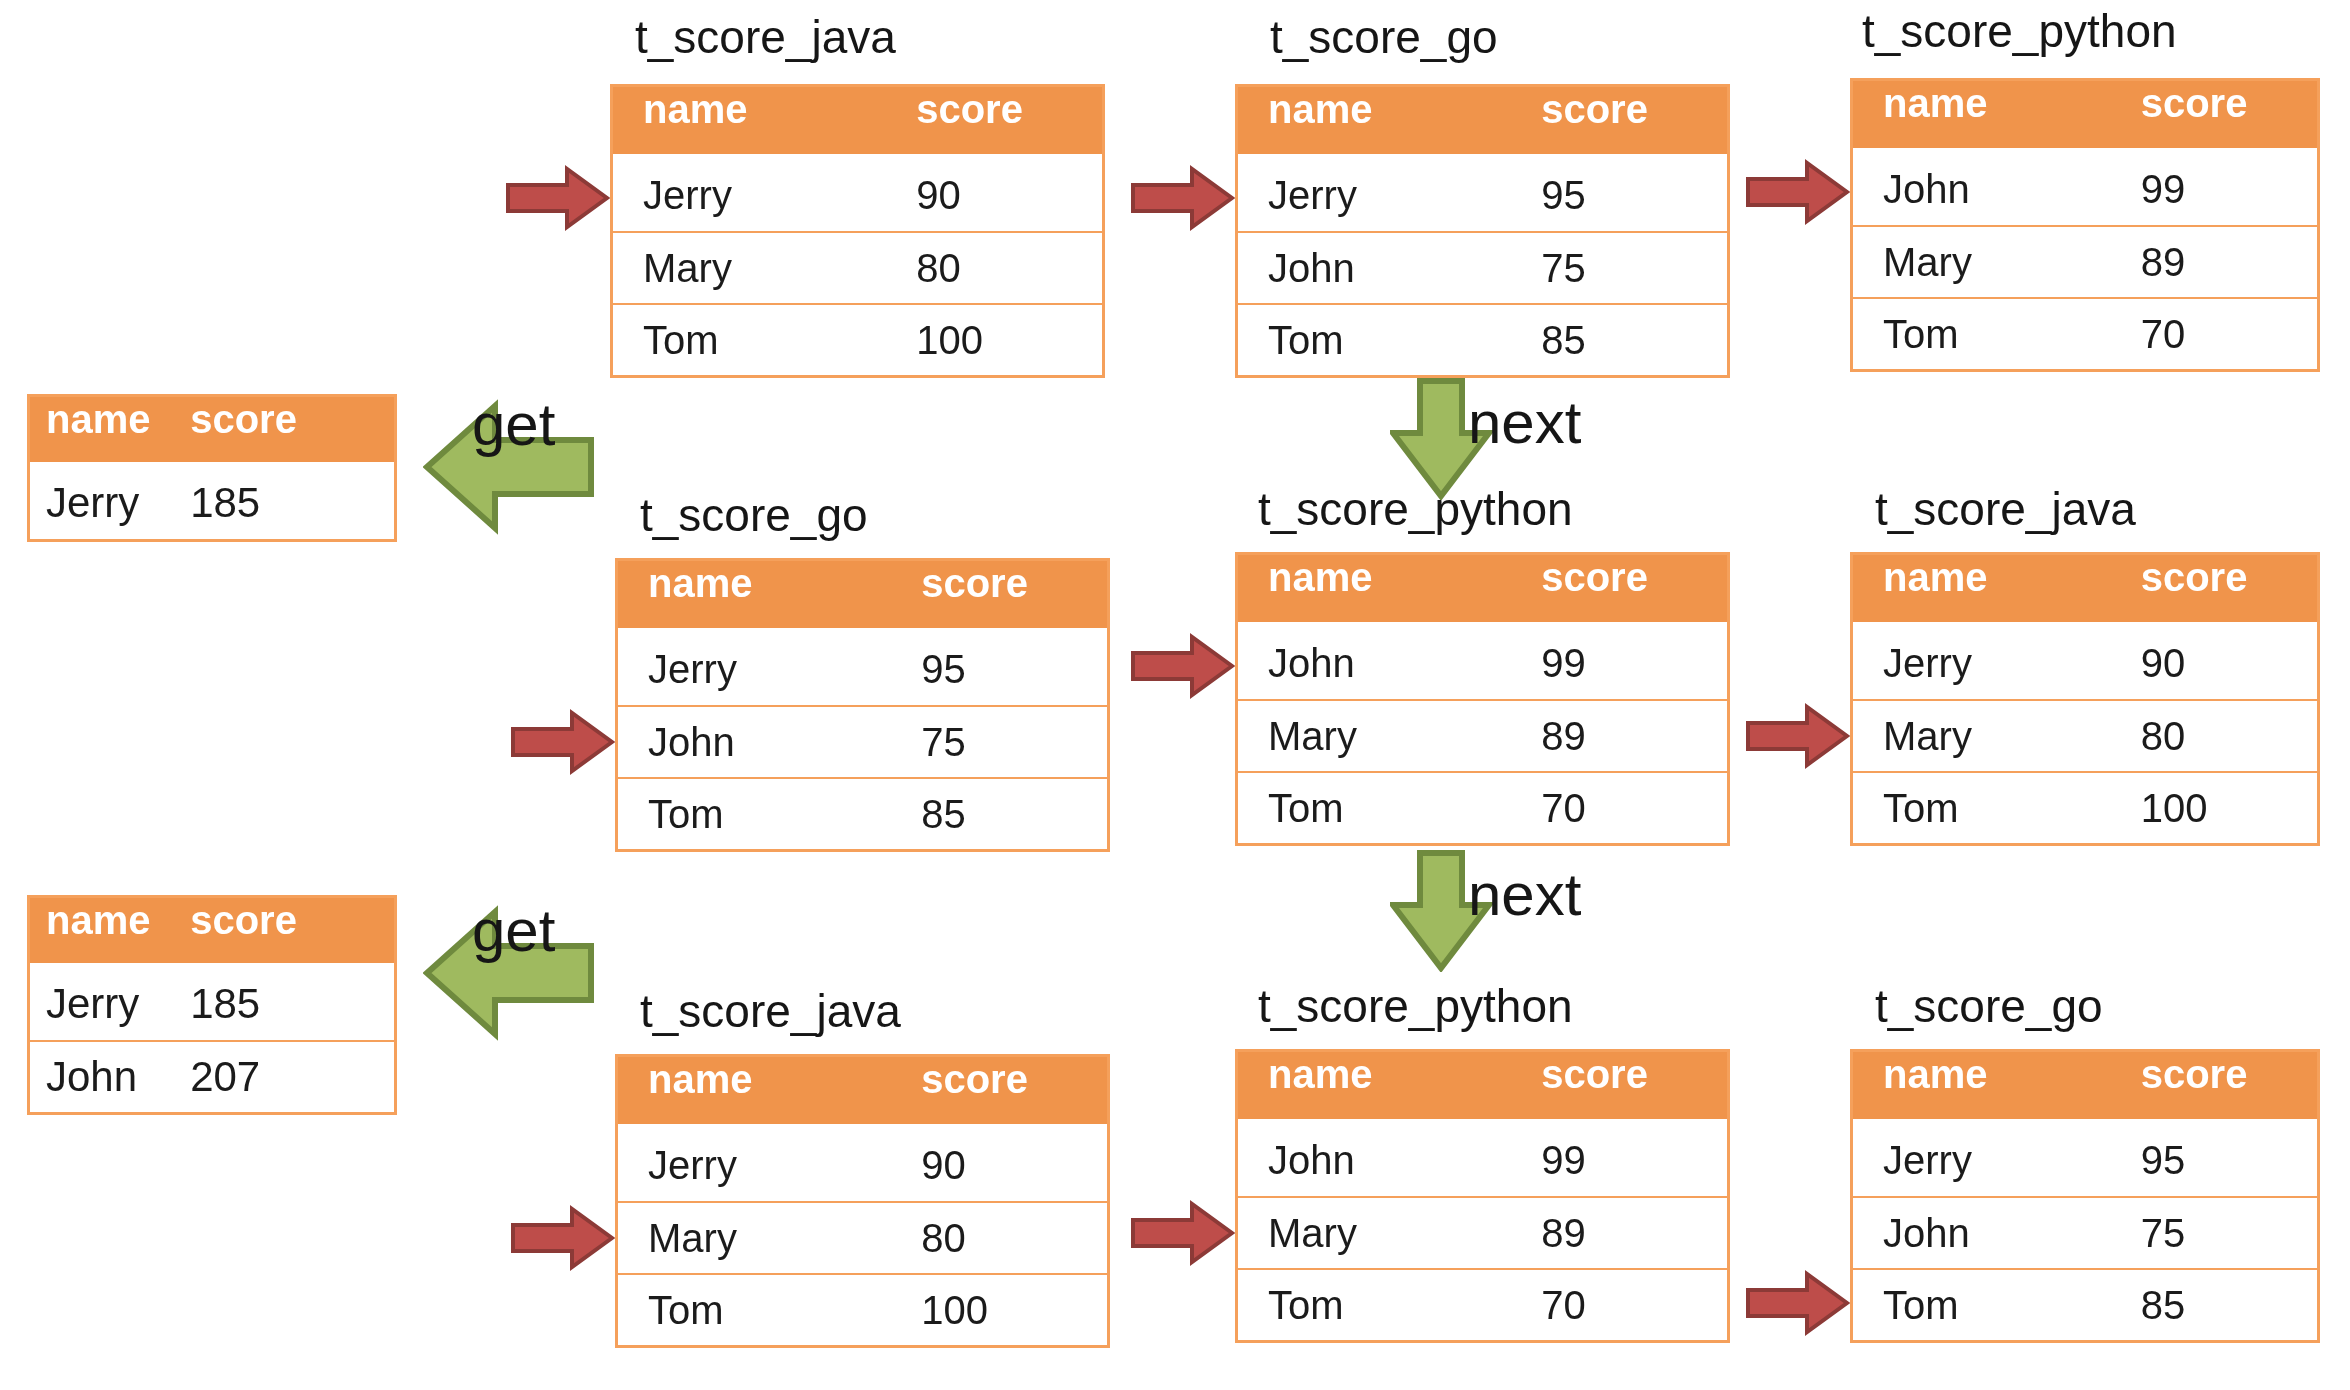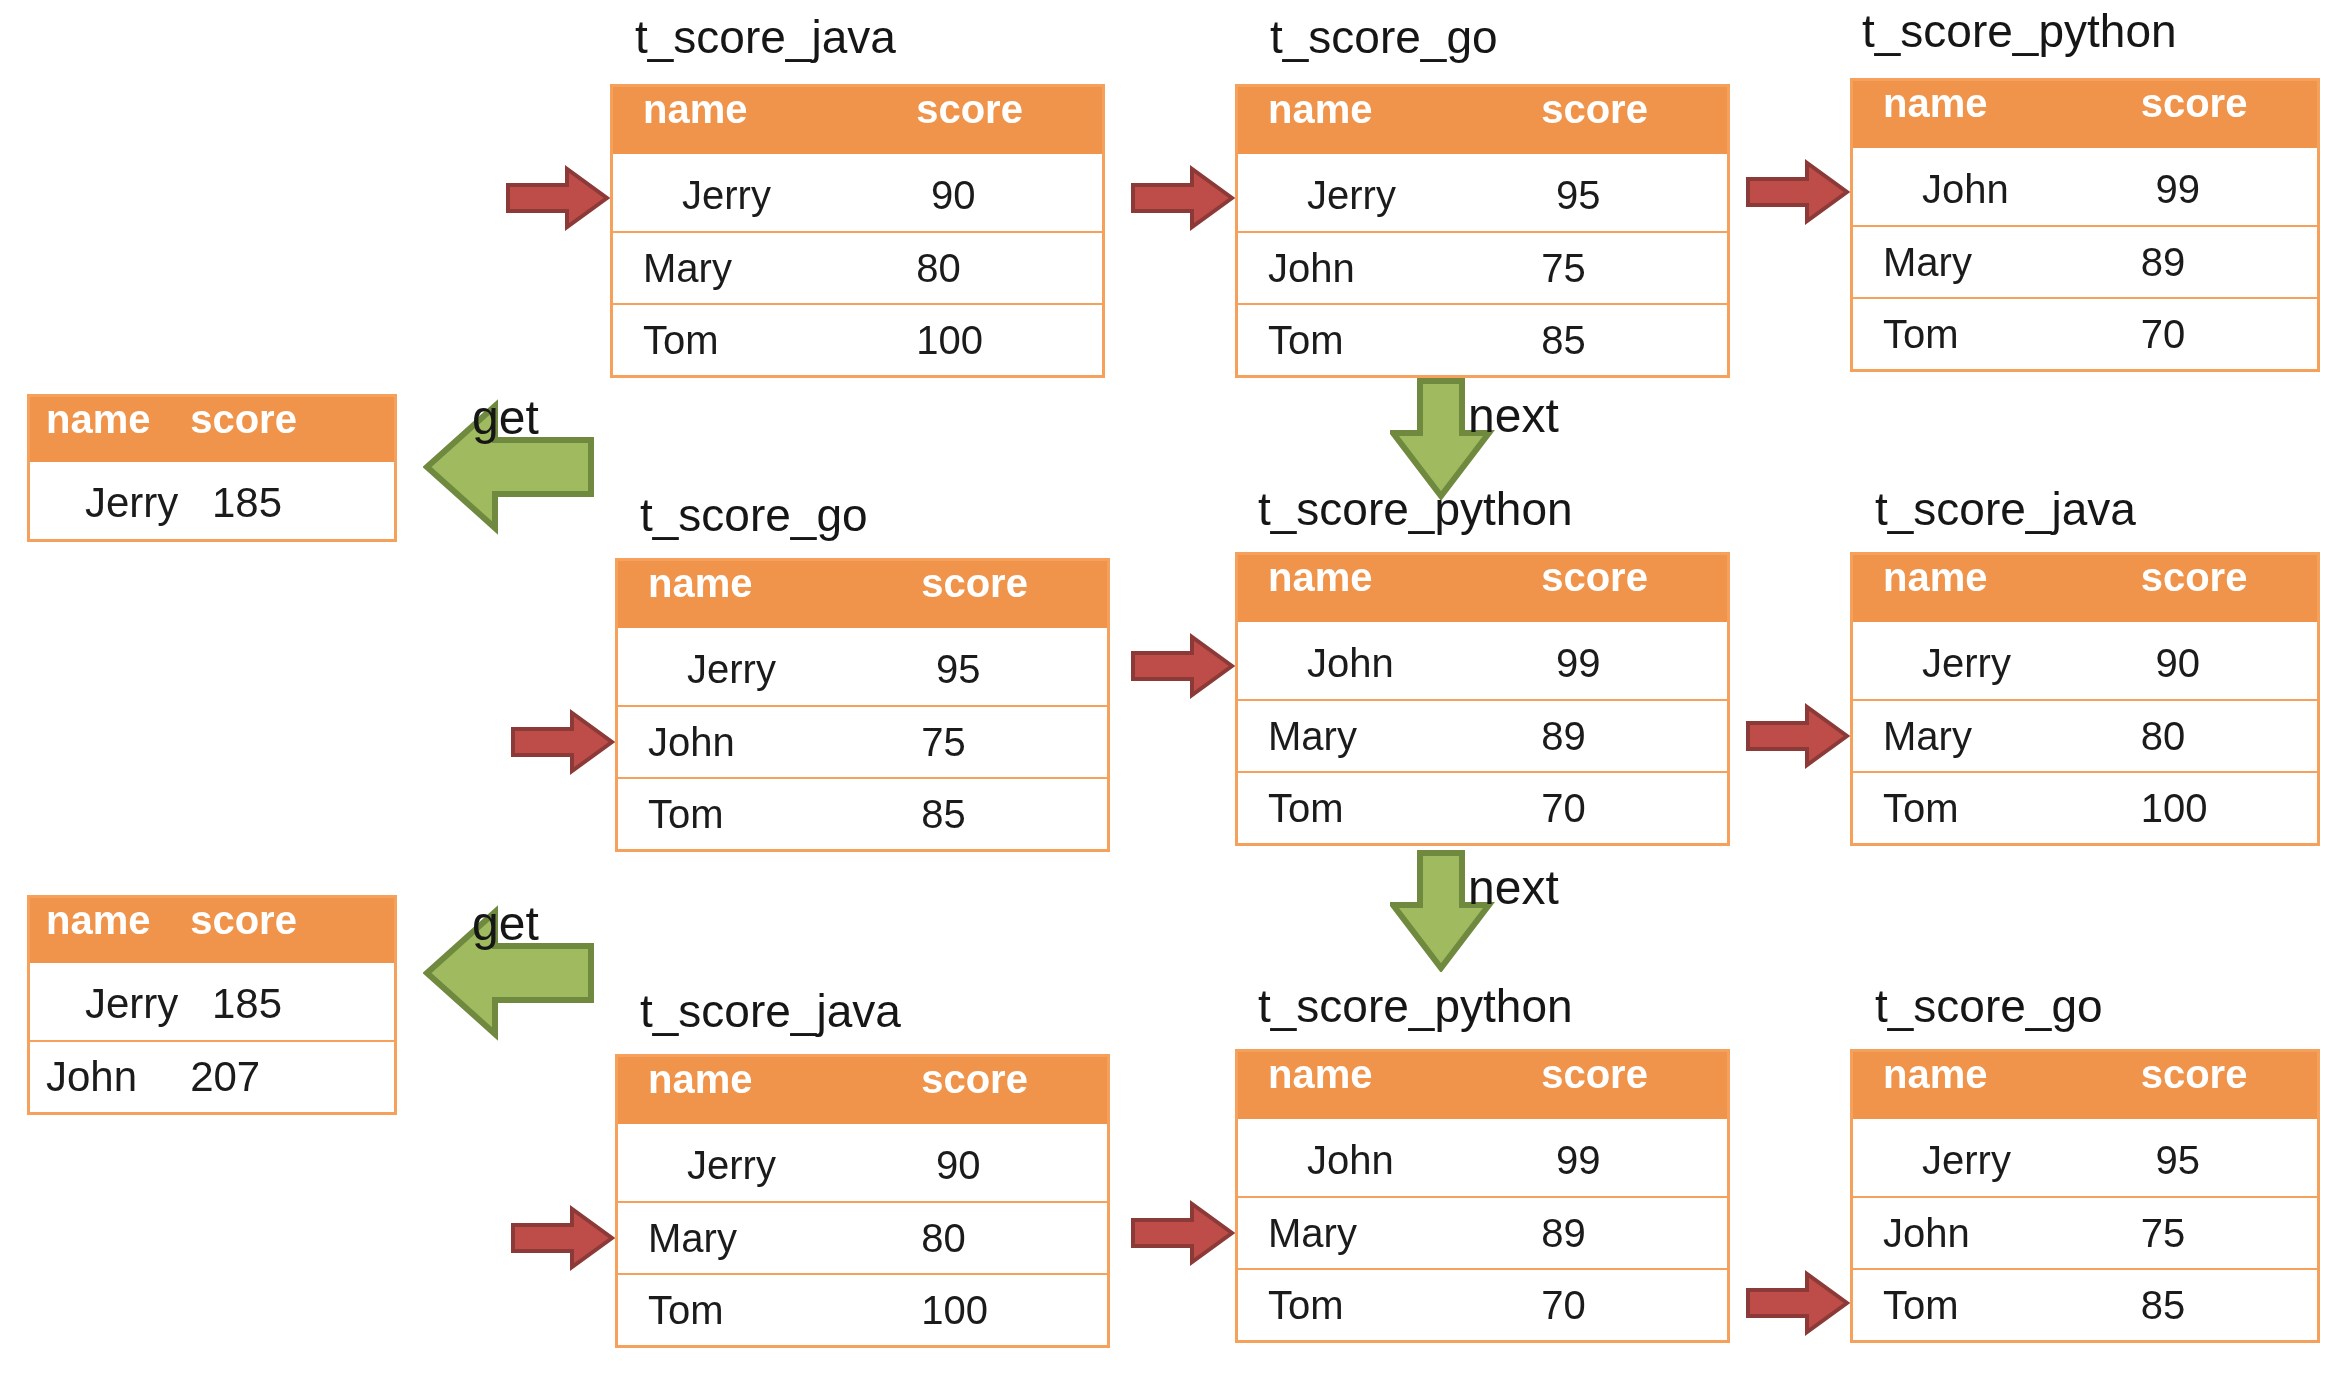--- a/index.html
+++ b/index.html
@@ -25,35 +25,35 @@
     display:flex;align-items:flex-start;
     color:#ffffff;font-weight:bold;font-size:40px;
   }
   .trow{
     box-sizing:border-box;
     height:72px;
     border-top:2px solid var(--orange-border);
     display:flex;align-items:center;
     color:#1b1b1b;font-size:40px;
   }
-  .trow.first{border-top:none;padding-left:39px;}
+  .trow.first{border-top:none;}
   .cn{margin-left:30px;width:calc(62% - 30px);white-space:nowrap;}
   .cs{flex:1;white-space:nowrap;}
   
   .rtable .thead{height:70px;}
   .rtable .trow{height:72px;font-size:42px;}
   .rtable .cn{margin-left:16px;width:calc(44% - 16px);}
   
   .ttitle{
     position:absolute;z-index:30;
     font-size:46px;color:#161616;white-space:nowrap;
   }
   .glabel{
     position:absolute;z-index:30;
-    font-size:48px;color:#161616;white-space:nowrap;
+    font-size:60px;color:#161616;white-space:nowrap;
   }
   
   .arrow{position:absolute;z-index:20;}
   .arrow svg{display:block;width:100%;height:100%;}
   .p-red{fill:var(--red-fill);stroke:var(--red-stroke);stroke-width:4;stroke-linejoin:miter;}
   .p-green{fill:var(--green-fill);stroke:var(--green-stroke);stroke-width:6;stroke-linejoin:miter;}
 </style>
 </head>
 <body>
 

